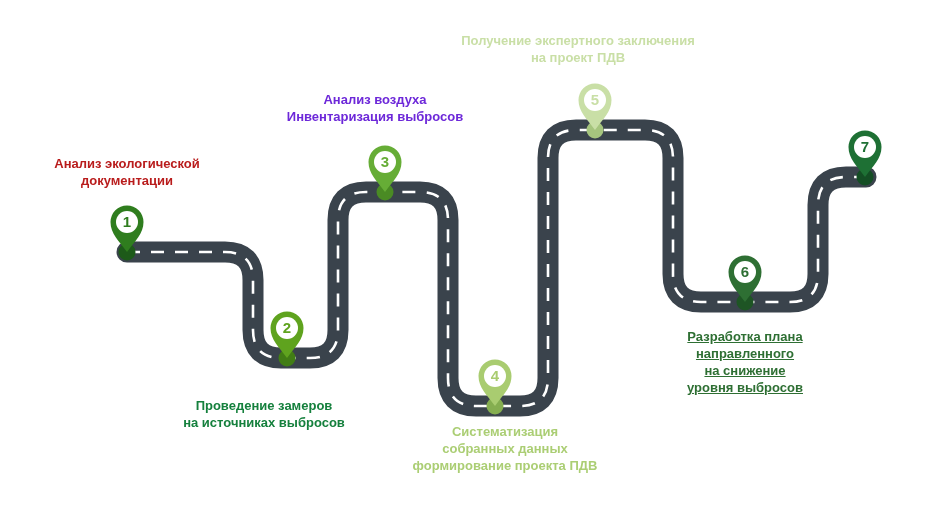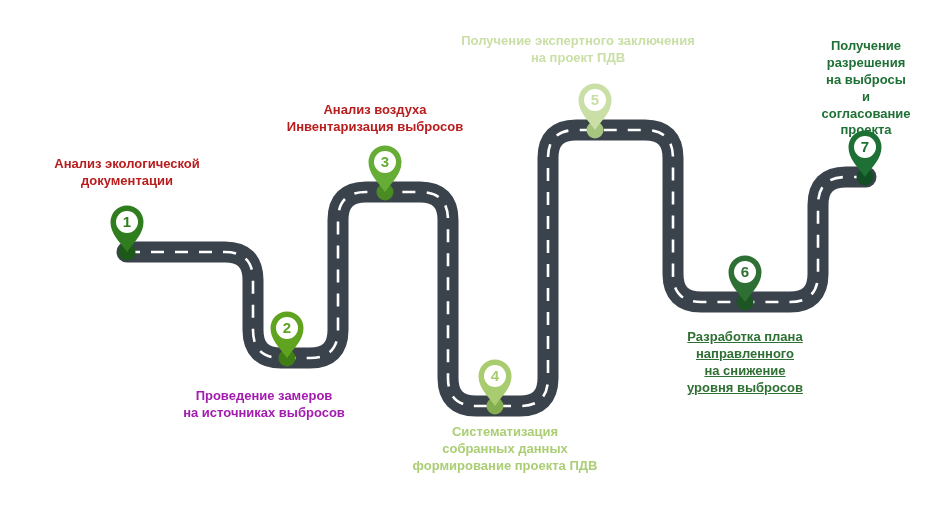--- a/index.html
+++ b/index.html
@@ -106,37 +106,32 @@
     <g transform="translate(865,177)">
       <path d="M 0 0 C -8 -11 -16.5 -18.5 -16.5 -30 A 16.5 16.5 0 1 1 16.5 -30 C 16.5 -18.5 8 -11 0 0 Z" fill="#1e7034"></path>
       <circle cx="0" cy="-30" r="11" fill="#ffffff"></circle>
       <text class="pin-num" x="0" y="-30" dy="0.36em" text-anchor="middle" fill="#1e7034">7</text>
     </g>
   </svg>
 
   <div class="label" style="left: 127px; top: 156px; color: #b91c1c;">Анализ экологической
 документации</div>
 
-  <div class="label" style="left: 264px; top: 388px; color: #a21caf;">Проведение замеров
+  <div class="label" style="left: 264px; top: 398px; color: #15803d;">Проведение замеров
 на источниках выбросов</div>
 
-  <div class="label" style="left: 375px; top: 102px; color: #b91c1c;">Анализ воздуха
+  <div class="label" style="left: 375px; top: 92px; color: #6d28d9;">Анализ воздуха
 Инвентаризация выбросов</div>
 
   <div class="label" style="left: 505px; top: 424px; color: rgb(171, 206, 116);">Систематизация
 собранных данных
 формирование проекта ПДВ</div>
 
   <div class="label" style="left: 578px; top: 33px; color: rgb(201, 223, 166);">Получение экспертного заключения
 на проект ПДВ</div>
 
   <div class="label" style="left: 745px; top: 329px; color: rgb(46, 111, 51); text-decoration: underline;">Разработка плана
 направленного
 на снижение
 уровня выбросов</div>
 
-  <div class="label" style="left: 866px; top: 38px; color: rgb(30, 112, 52);">Получение
-разрешения
-на выбросы
-и согласование
-проекта</div>
 
 </div>
 
 </body></html>

